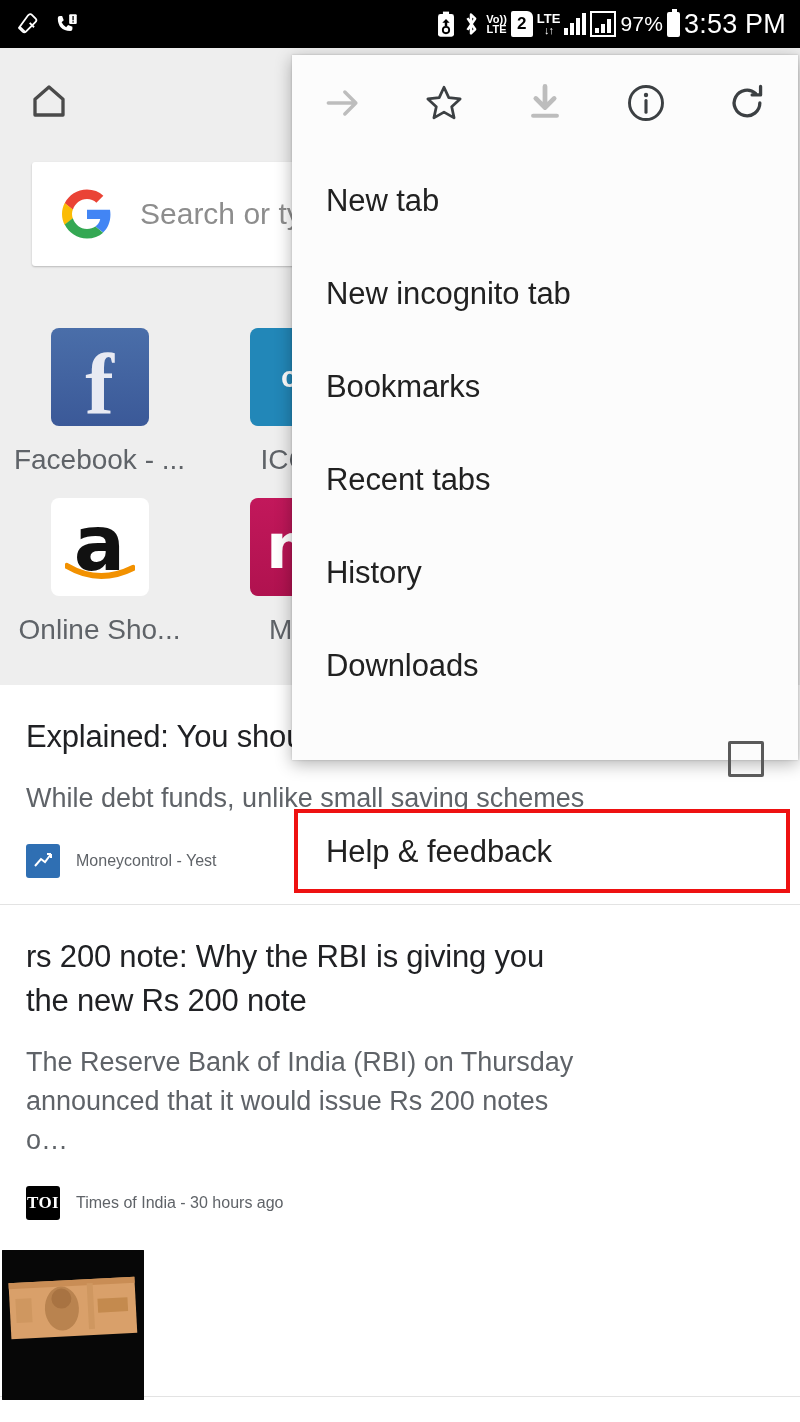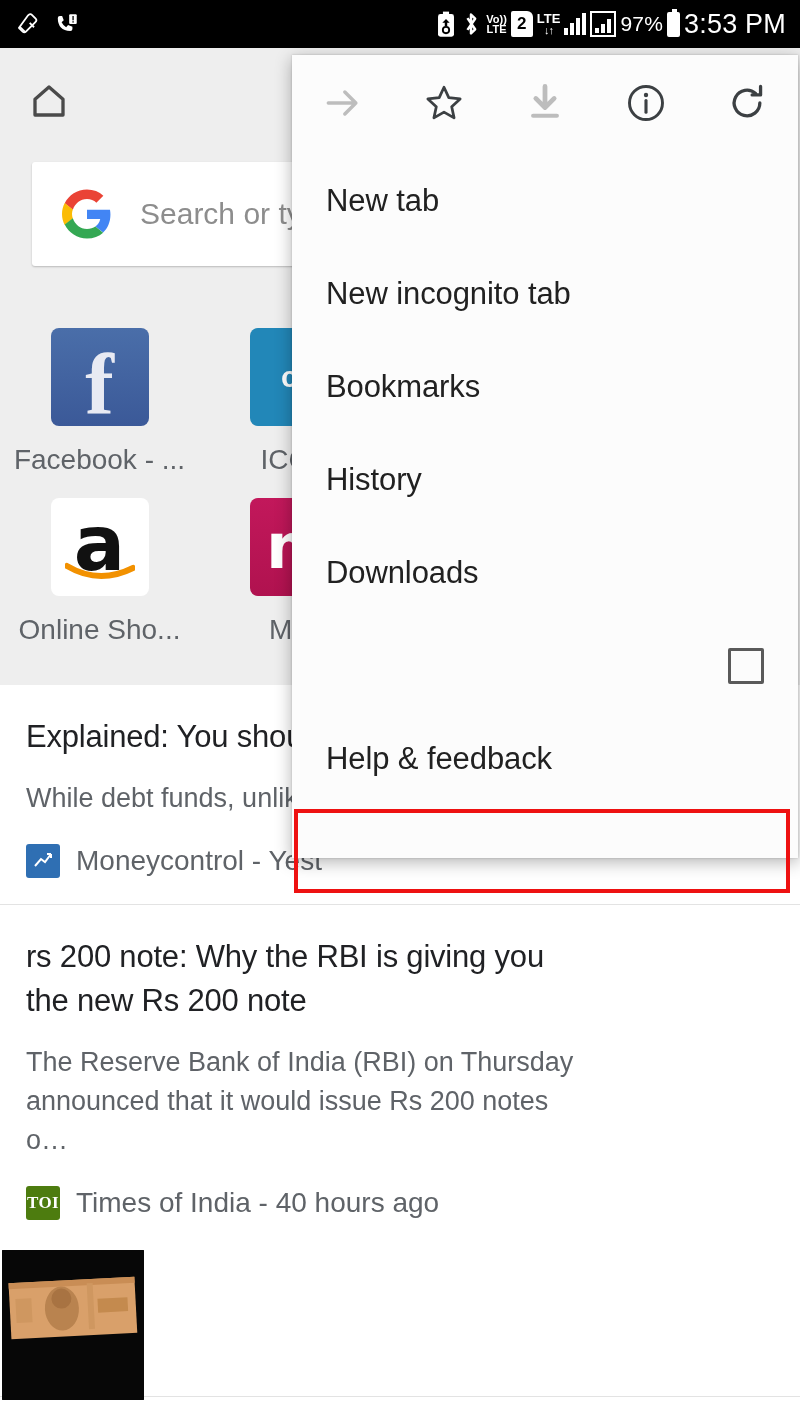--- a/index.html
+++ b/index.html
@@ -76,31 +76,31 @@
   
   .feed{ position:absolute; left:0; top:637px; width:800px; }
   .card{ padding:30px 26px 26px 26px; border-bottom:1px solid #e3e3e3; position:relative; }
   .card .inner{ padding-right:0; }
   .card.withthumb .inner{ padding-right:190px; }
   .c-title{ font-size:31px; line-height:44px; color:#202124; letter-spacing:-.2px; }
   .c-snip{ margin-top:20px; font-size:27px; line-height:39px; color:#5f6368; }
   .c-src{ margin-top:26px; display:flex; align-items:center; gap:16px; }
   .c-src .fav{ width:34px; height:34px; border-radius:3px; flex:0 0 34px; overflow:hidden;
                display:flex; align-items:center; justify-content:center; }
-  .c-src .nm{ font-size:28px; color:#5f6368; white-space:nowrap; }
+  .c-src .nm{ font-size:16px; color:#5f6368; white-space:nowrap; }
   .thumb{ position:absolute; right:24px; top:30px; width:142px; height:150px;
           overflow:hidden; border-radius:1px; }
 
   .fav-mc{ background:#2f6fb3; position:relative; }
-  .fav-toi{ background:#4d7c0f; color:#fff; font-family:"Liberation Serif",serif;
+  .fav-toi{ background:#000000; color:#fff; font-family:"Liberation Serif",serif;
             font-weight:700; font-size:17px; letter-spacing:.3px; }
 
   .thumb-note{ background:#060606; position:relative; }
   .menu{
-    position:absolute; left:292px; top:55px; width:506px; height:803px;
+    position:absolute; left:292px; top:55px; width:506px; height:705px;
     background:#fcfcfc; box-shadow:0 4px 16px rgba(0,0,0,.30), 0 0 2px rgba(0,0,0,.18);
   }
   .menu-tools{ height:95px; display:flex; align-items:center; }
   .menu-tools .ti{ flex:1; display:flex; align-items:center; justify-content:center; }
   .menu-list{ padding-top:4px; }
   .mi{ height:93px; display:flex; align-items:center; padding:0 34px; position:relative; }
   .mi .lbl{ font-size:31px; color:#212121; letter-spacing:-.1px; }
   .mi .chk{ margin-left:auto; width:36px; height:36px; border:3px solid #5a5a5a;
             border-radius:2px; }
   .hl{ position:absolute; left:2px; top:754px; width:496px; height:84px;
@@ -243,21 +243,21 @@
         </div>
       </div>
     </div>
 
     <div class="card withthumb">
       <div class="inner">
         <div class="c-title">rs 200 note: Why the RBI is giving you the new Rs 200 note</div>
         <div class="c-snip">The Reserve Bank of India (RBI) on Thursday announced that it would issue Rs 200 notes o…</div>
         <div class="c-src">
           <span class="fav fav-toi">TOI</span>
-          <span class="nm">Times of India - 40 hours ago</span>
+          <span class="nm">Times of India - 30 hours ago</span>
         </div>
       </div>
       <div class="thumb thumb-note">
         <svg width="142" height="150" viewBox="0 0 142 150">
           <rect width="142" height="150" fill="#070707"></rect>
           <g transform="rotate(-3 71 60)">
             <rect x="8" y="30" width="126" height="56" fill="#d9a06a"></rect>
             <rect x="8" y="30" width="126" height="6" fill="#c98d55"></rect>
             <ellipse cx="60" cy="58" rx="17" ry="22" fill="#b9834f"></ellipse>
             <circle cx="60" cy="48" r="10" fill="#a87342"></circle>
@@ -315,20 +315,23 @@
     <div class="mi">
       <span class="lbl">New tab</span>
     </div>
     <div class="mi">
       <span class="lbl">New incognito tab</span>
     </div>
     <div class="mi">
       <span class="lbl">Bookmarks</span>
     </div>
     <div class="mi">
+      <span class="lbl">Recent tabs</span>
+    </div>
+    <div class="mi">
       <span class="lbl">History</span>
     </div>
     <div class="mi">
       <span class="lbl">Downloads</span>
     </div>
     <div class="mi">
       <span class="chk"></span>
     </div>
     <div class="mi">
       <span class="lbl">Help &amp; feedback</span>

